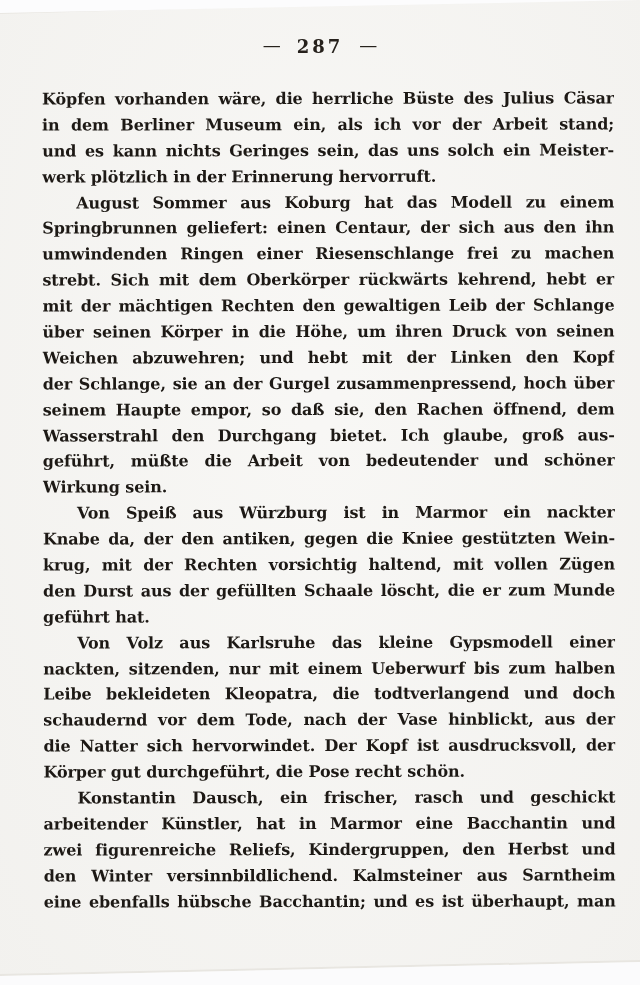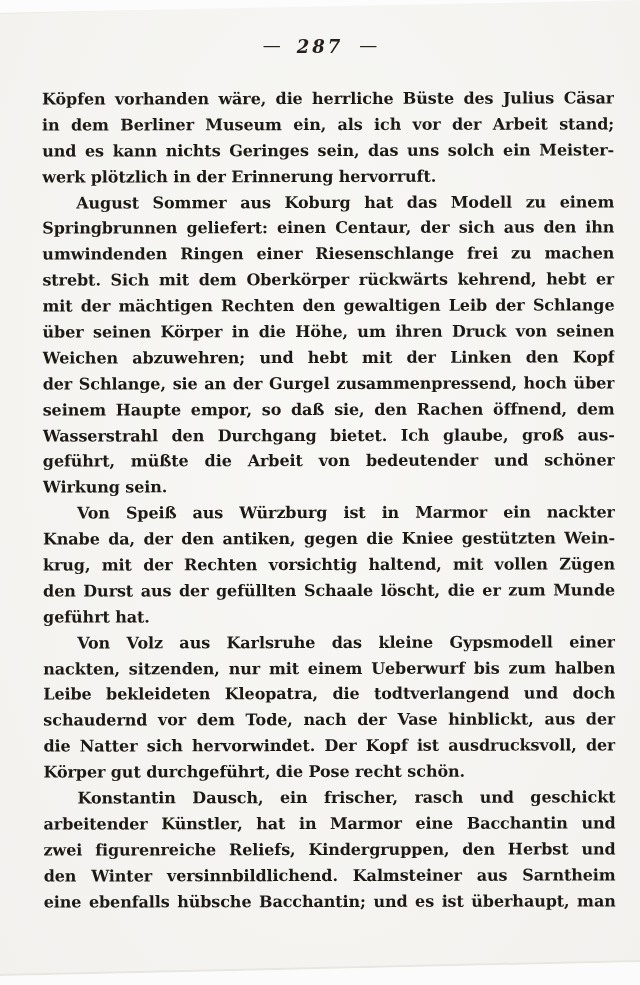--- a/index.html
+++ b/index.html
@@ -59,21 +59,20 @@
     z-index: 4;
   }
   .header .dash {
     display: inline-block;
     margin: 0 16px;
     font-weight: 400;
     transform: translateY(-1px);
   }
   .header .num {
     letter-spacing: 3px;
-    font-style: italic;
   }
   .text-block {
     position: absolute;
     top: 86px;
     left: 42px;
     width: 572px;
     z-index: 4;
     color: #1d1915;
     font-size: 16px;
     font-weight: 700;

